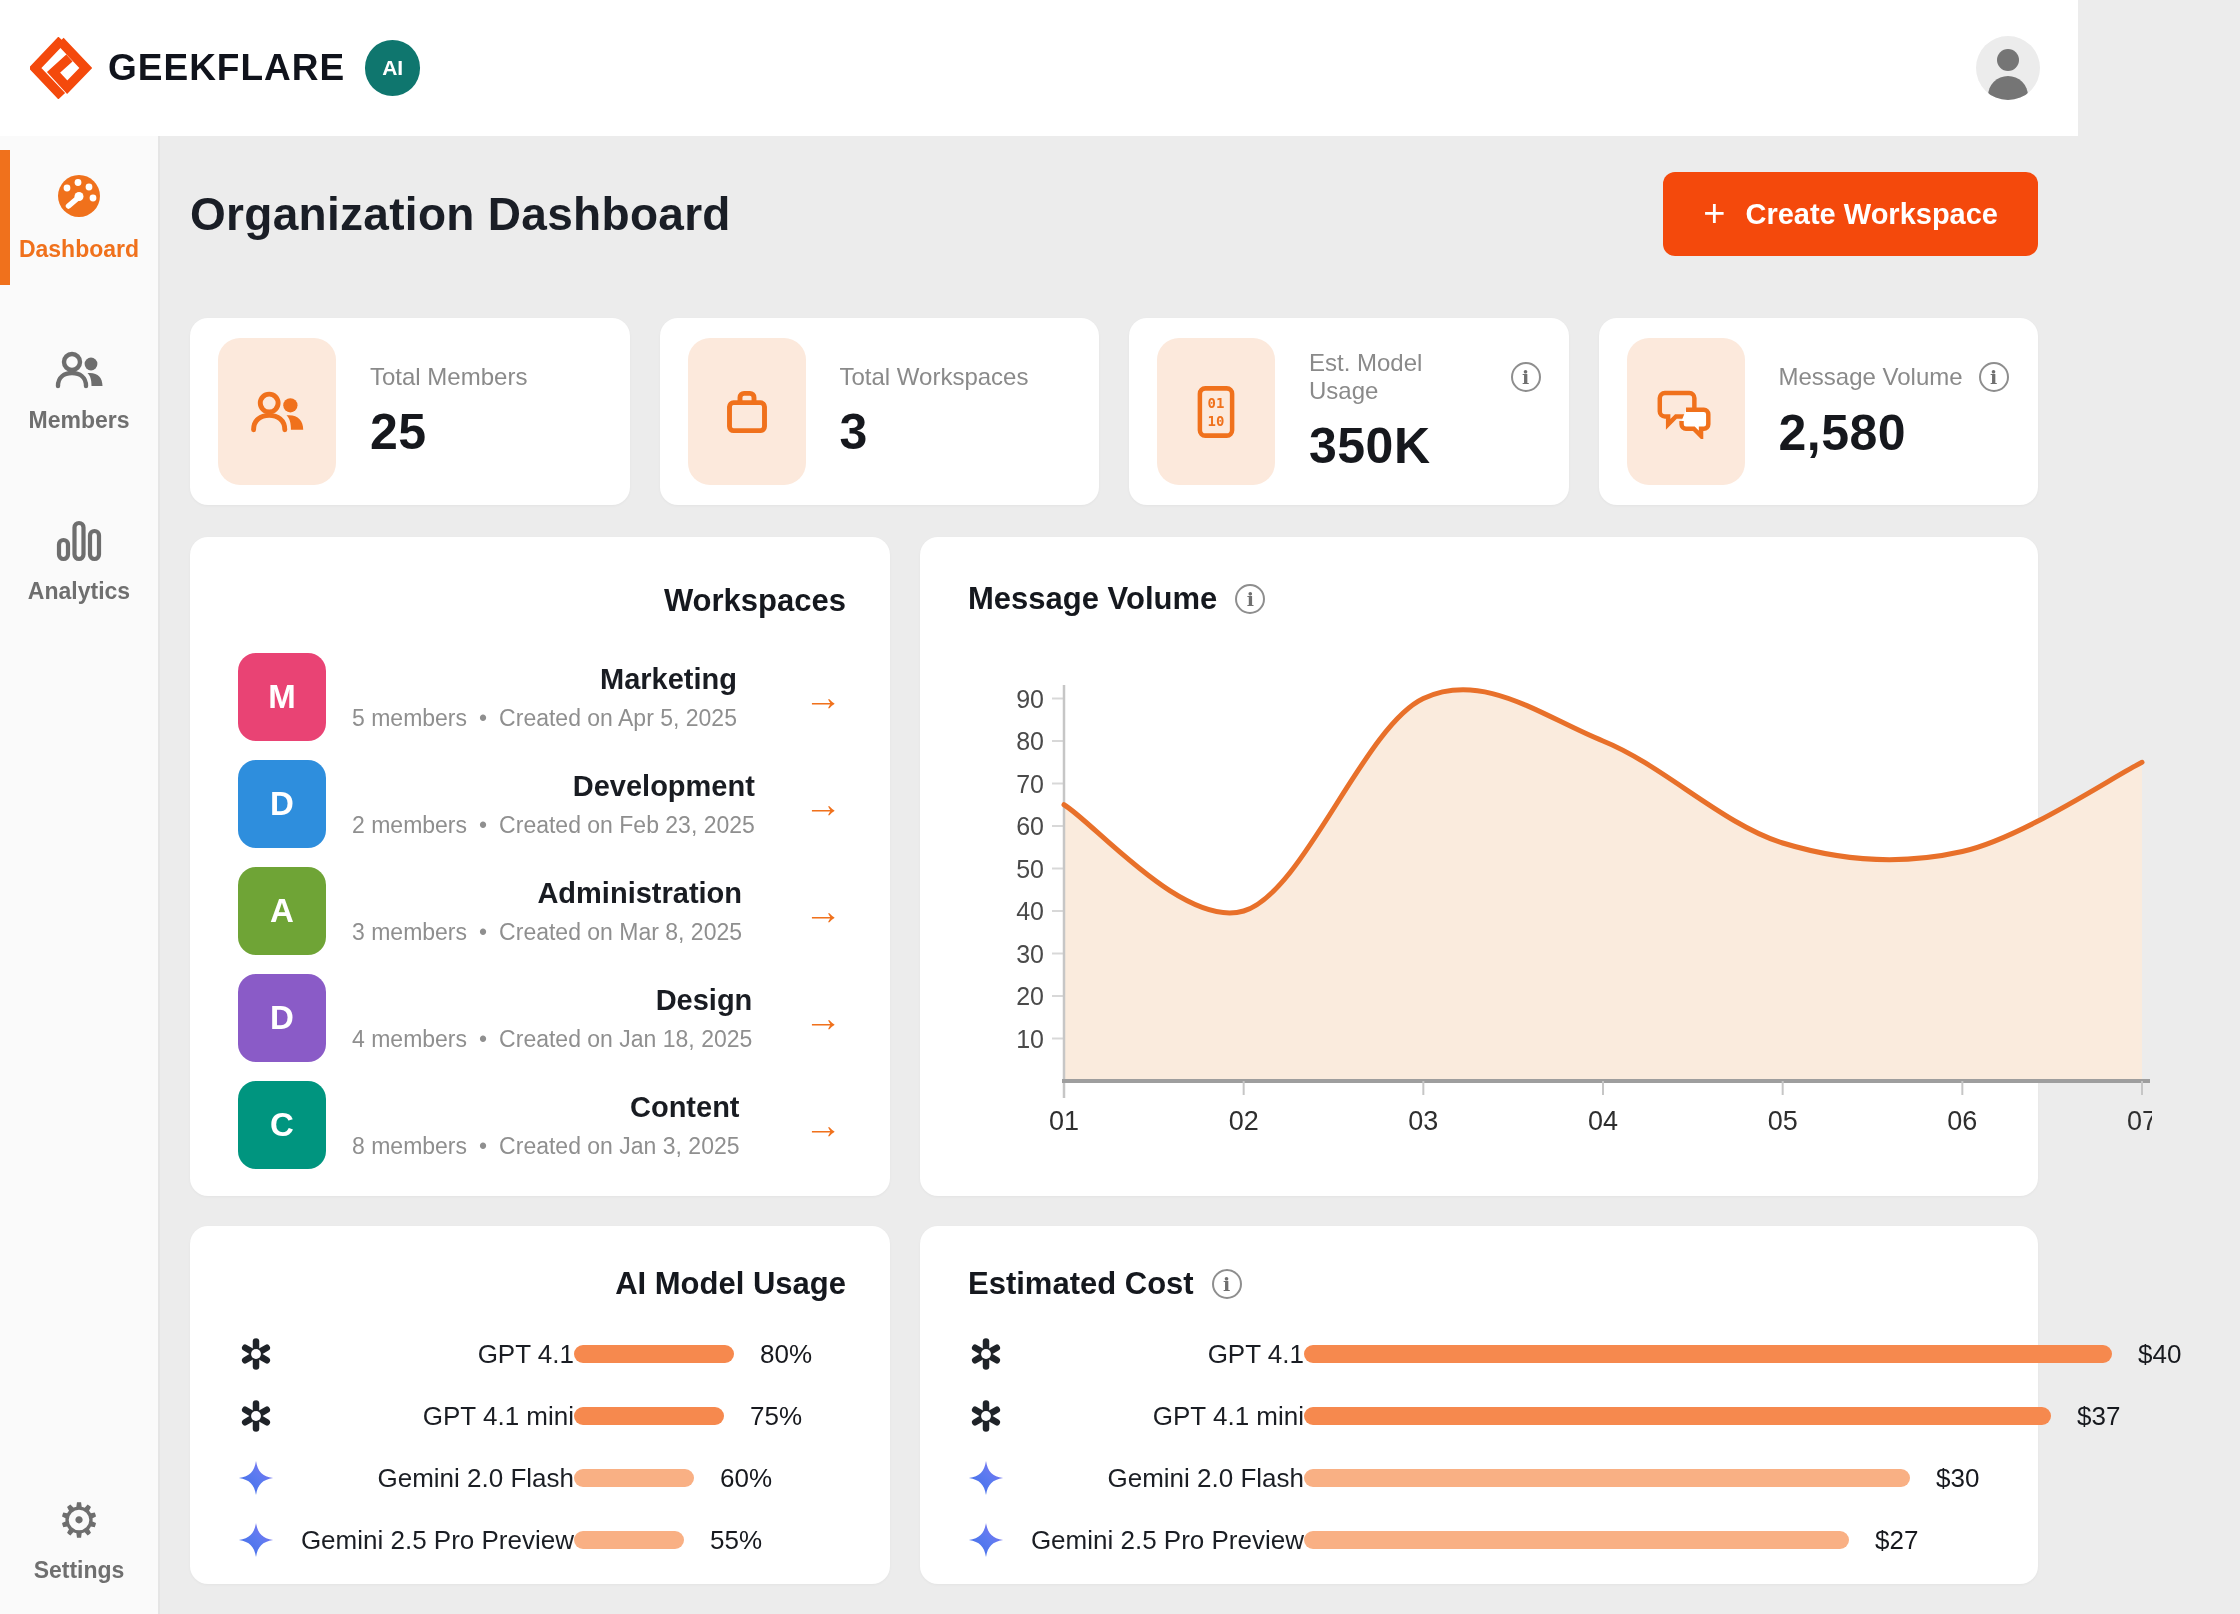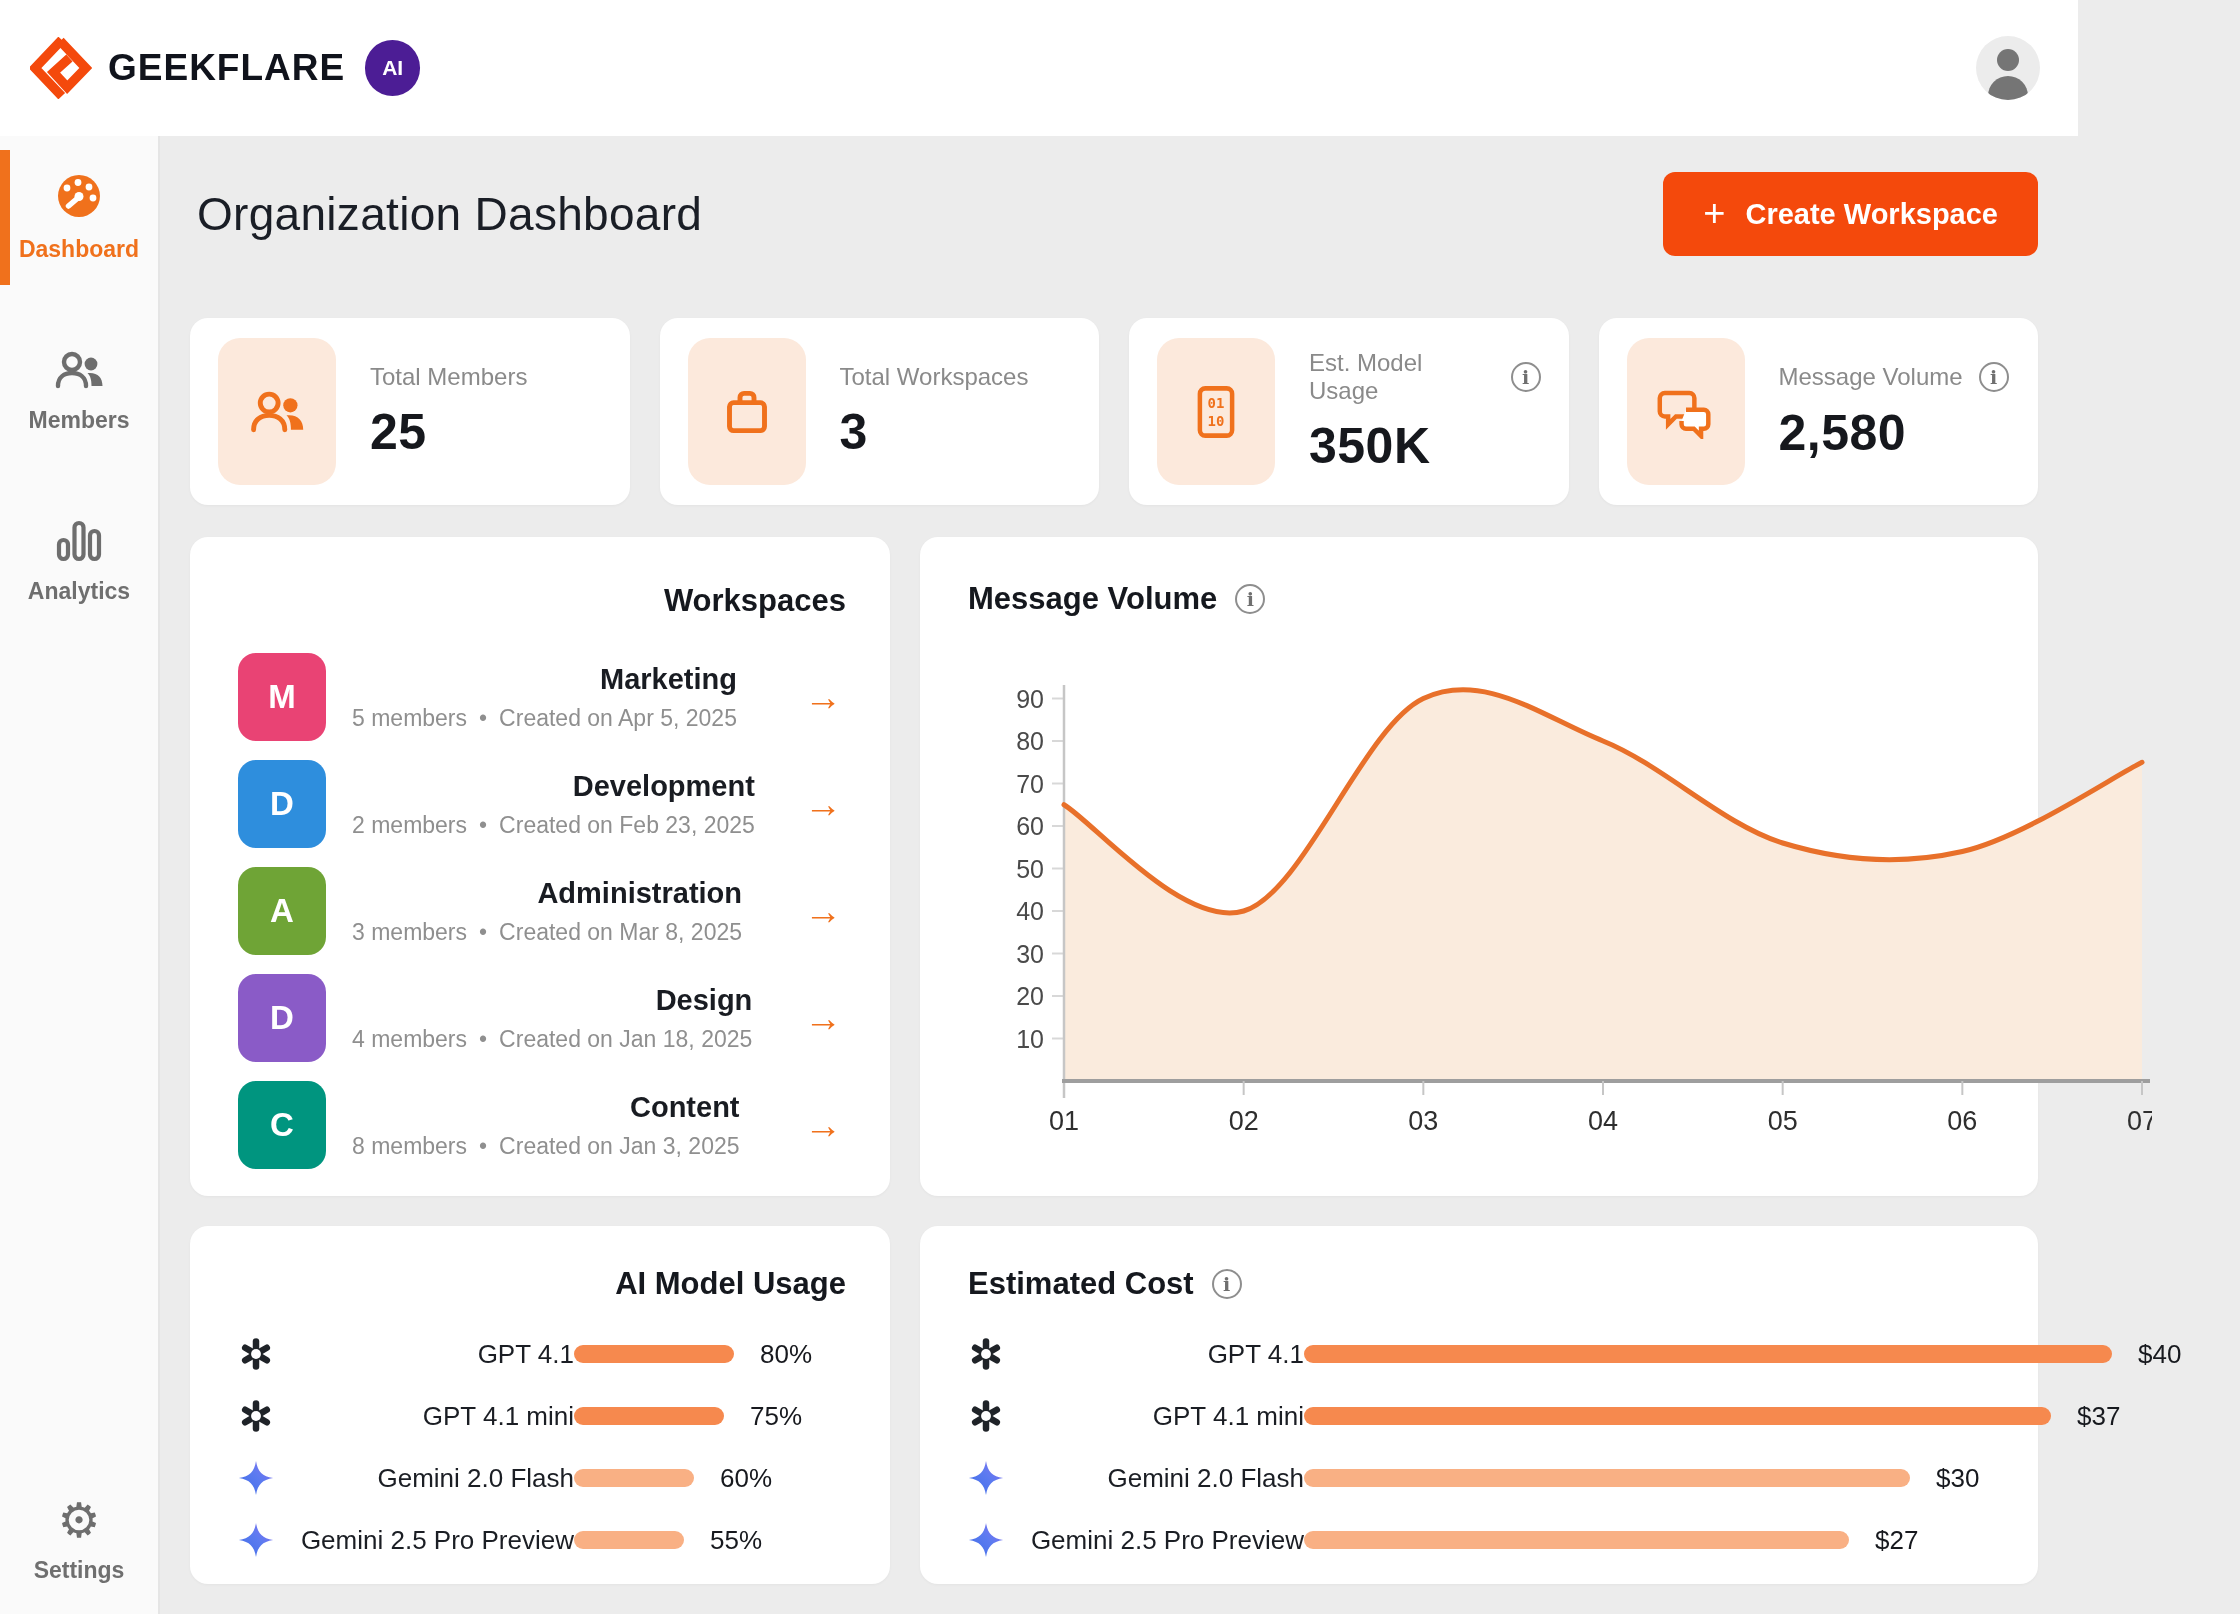--- a/index.html
+++ b/index.html
@@ -9,40 +9,40 @@
     font-family:"Liberation Sans","DejaVu Sans",sans-serif;
     background:#ECECEC; overflow:hidden;
   }
   .app { width:2078px; height:1614px; display:flex; flex-direction:column; }
 
   
   .header { height:136px; background:#FFFFFF; display:flex; align-items:center; justify-content:space-between; padding:0 38px 0 30px; flex:0 0 auto; }
   .logo { display:flex; align-items:center; gap:16px; }
   .logo-mark { width:62px; height:62px; display:flex; }
   .logo-text { font-size:37px; font-weight:800; letter-spacing:1px; color:#10131C; }
-  .ai-badge { background:#4c1d95; color:#FFFFFF; font-size:21px; font-weight:700; padding:16px 17px; border-radius:999px; margin-left:4px; }
+  .ai-badge { background:#0f766e; color:#FFFFFF; font-size:21px; font-weight:700; padding:16px 17px; border-radius:999px; margin-left:4px; }
   .avatar { width:64px; height:64px; border-radius:50%; background:#ECECEC; position:relative; overflow:hidden; cursor:pointer; }
   .avatar .head { position:absolute; top:13px; left:50%; transform:translateX(-50%); width:22px; height:22px; border-radius:50%; background:#757575; }
   .avatar .torso { position:absolute; top:40px; left:50%; transform:translateX(-50%); width:40px; height:26px; border-radius:20px 20px 5px 5px; background:#757575; }
 
   
   .shell { display:flex; flex:1; min-height:0; }
   .sidebar { width:160px; background:#FAFAFA; border-right:2px solid #E5E5E5; display:flex; flex-direction:column; padding-top:14px; flex:0 0 auto; }
   .nav-item { position:relative; display:flex; flex-direction:column; align-items:center; gap:12px; padding:22px 0; margin-bottom:42px; cursor:pointer; }
   .nav-item .active-bar { display:none; }
   .nav-item.active .active-bar { display:block; position:absolute; left:0; top:0; bottom:0; width:10px; background:#F0711C; }
   .nav-label { font-size:23px; font-weight:600; color:#6F6F6F; }
   .nav-item.active .nav-label { color:#F0711C; }
   .nav-bottom { margin-top:auto; margin-bottom:8px; }
   .gear-glyph { font-size:48px; line-height:48px; color:#6E6E6E; }
 
   
   .main { flex:1; background:#ECECEC; padding:36px 40px 0 30px; min-width:0; }
   .page-head { display:flex; align-items:center; justify-content:space-between; height:84px; }
-  .page-title { font-size:46px; font-weight:400; color:#1A1E26; margin:7px; letter-spacing:0.3px; }
+  .page-title { font-size:46px; font-weight:700; color:#1A1E26; margin:0; letter-spacing:0.3px; }
   .create-btn { height:84px; padding:0 40px; background:#F4490C; color:#fff; border:none; border-radius:12px; font-size:29px; font-weight:600; display:flex; align-items:center; gap:20px; cursor:pointer; font-family:inherit; }
   .create-btn .plus { font-size:38px; font-weight:400; line-height:1; margin-top:-3px; }
 
   
   .stats { display:flex; gap:30px; margin-top:62px; }
   .stat-card { flex:1; background:#fff; border-radius:18px; height:187px; display:flex; align-items:center; padding:0 28px; gap:34px; box-shadow:0 1px 3px rgba(0,0,0,0.04); }
   .stat-tile { width:118px; height:147px; border-radius:22px; background:#FCE9DC; display:flex; align-items:center; justify-content:center; flex:0 0 auto; }
   .stat-info { display:flex; flex-direction:column; gap:12px; }
   .stat-label-row { display:flex; align-items:center; gap:16px;justify-content:center; }
   .stat-label { color:#8A8A8A; font-size:24px; }

